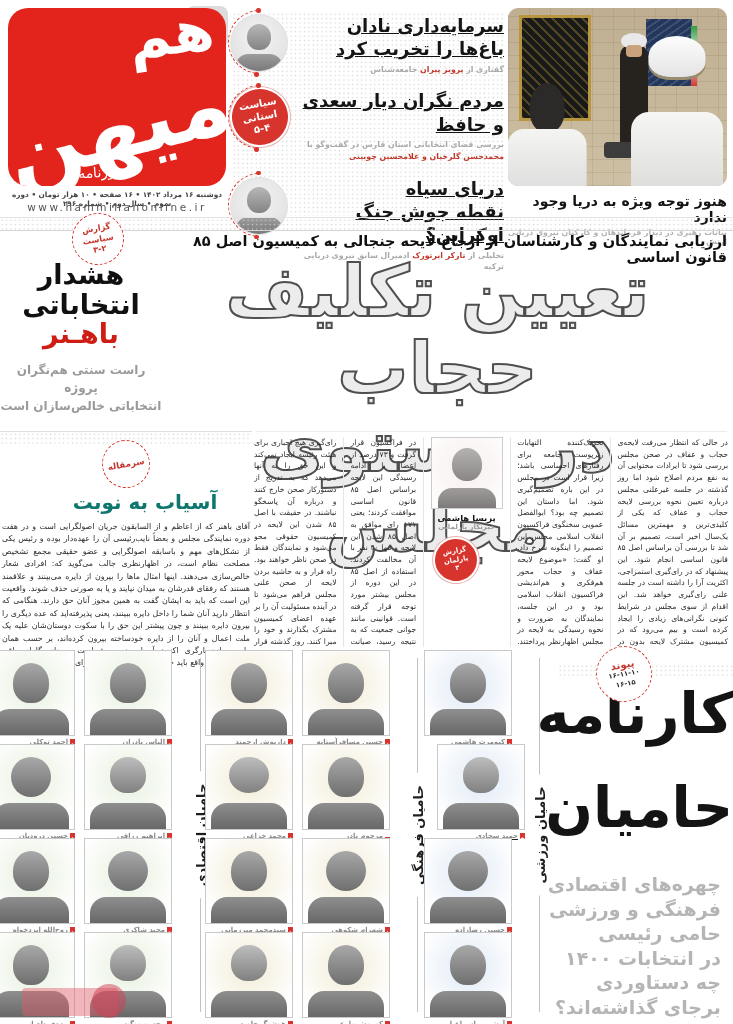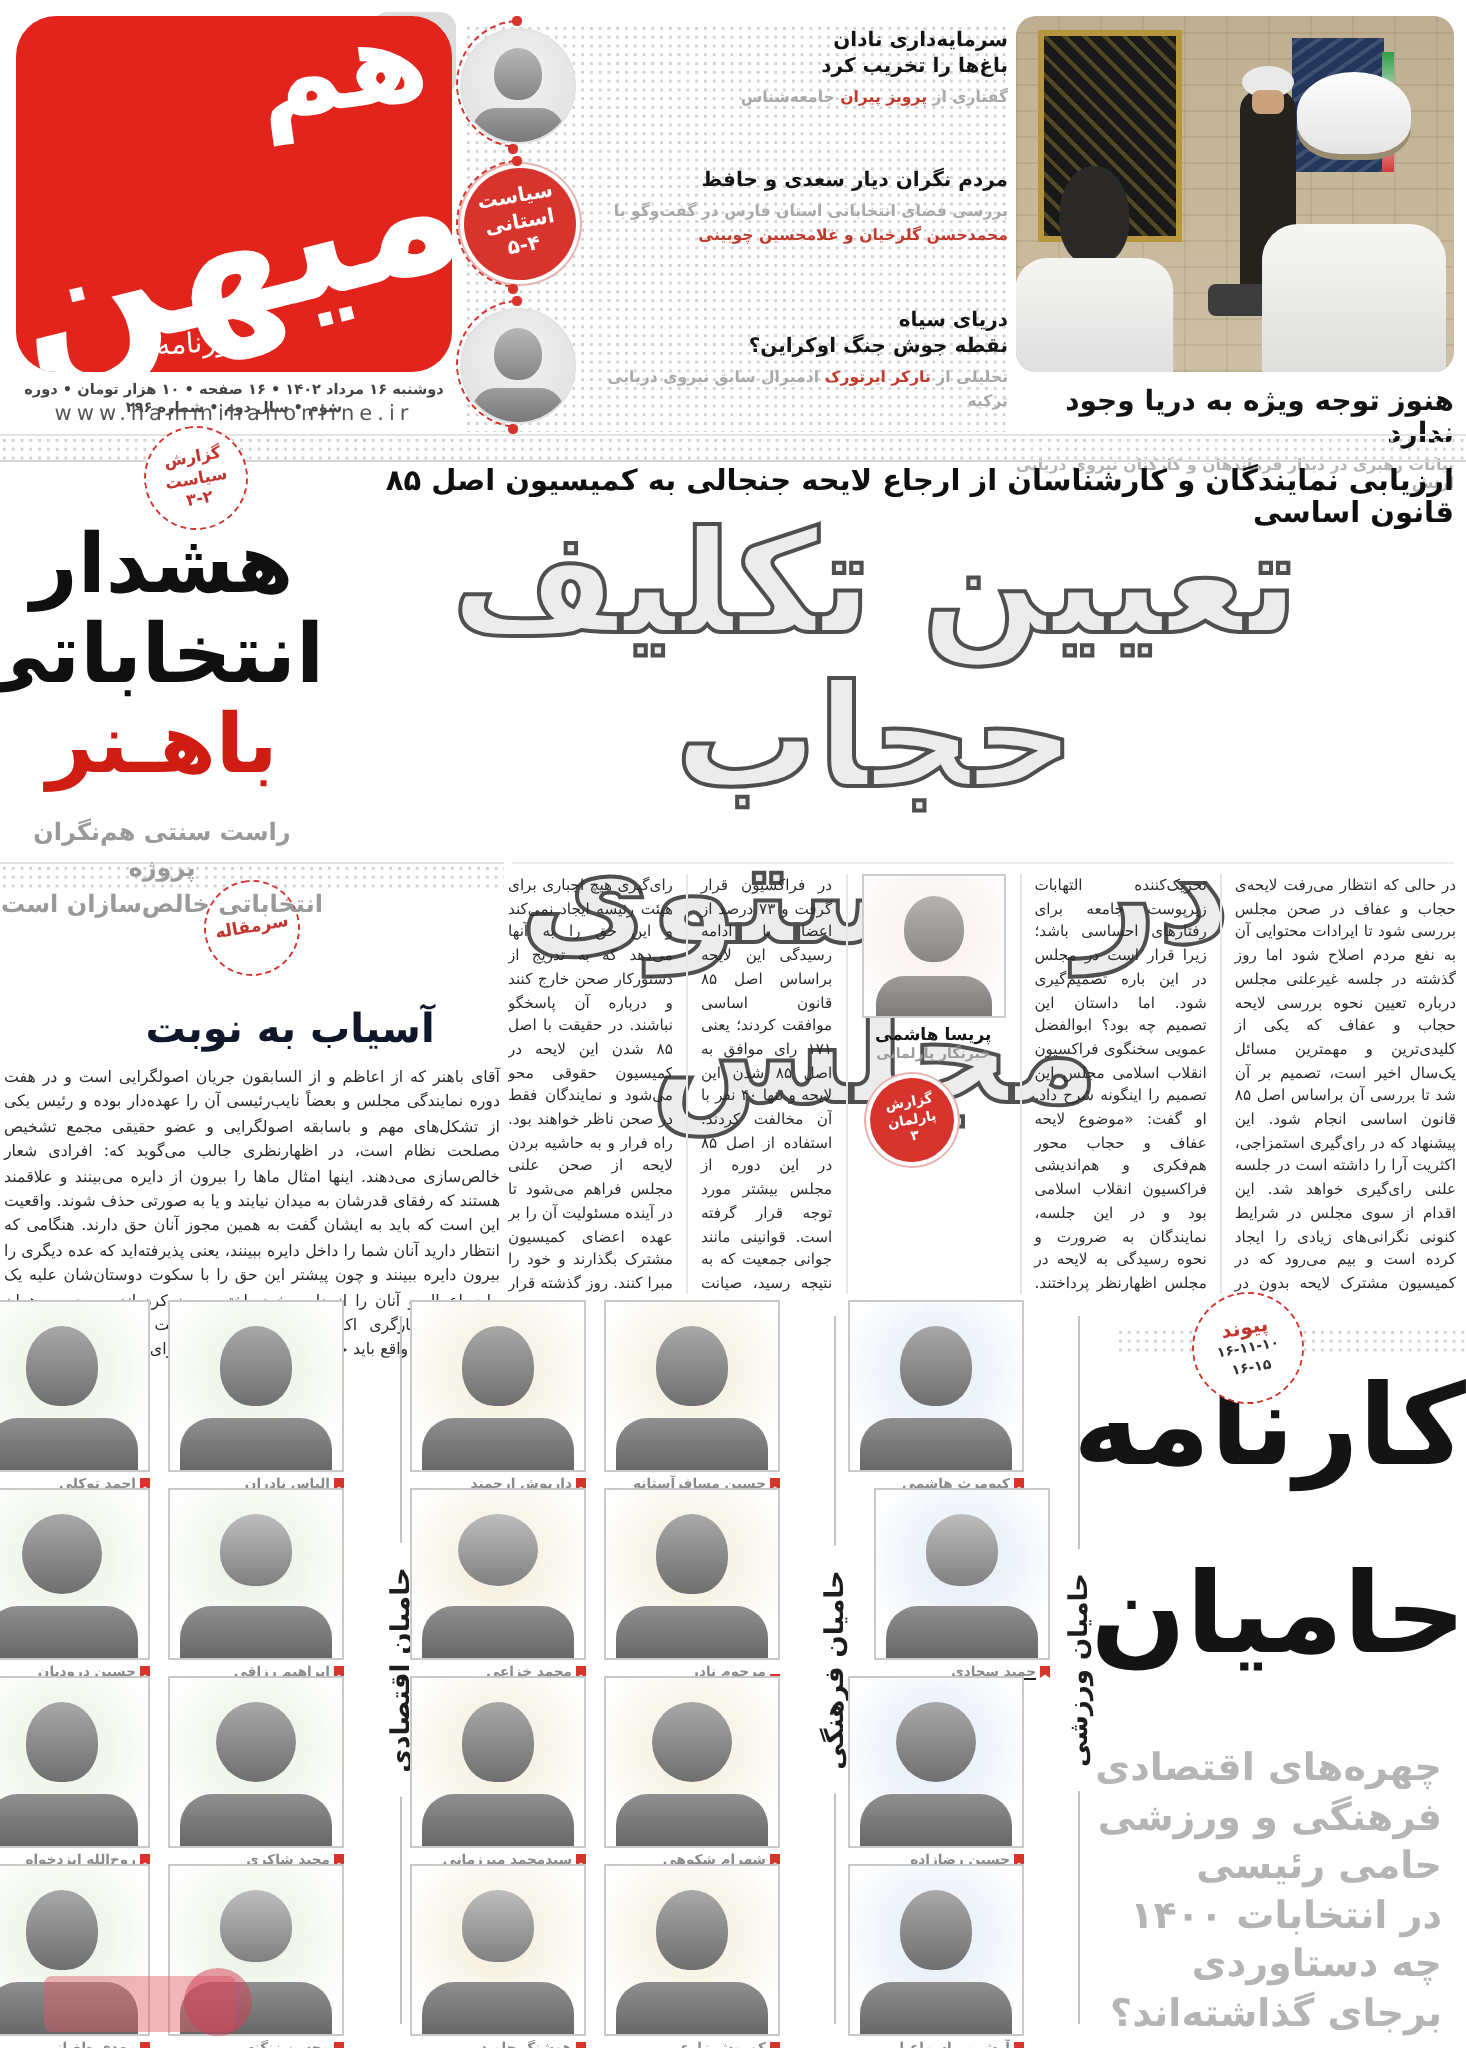--- a/index.html
+++ b/index.html
@@ -13,21 +13,21 @@
   .logo .w-top{position:absolute;top:-8px;right:12px;font-size:58px;font-weight:bold;color:#fff;transform:rotate(-8deg);line-height:1.2;}
   .logo .w-main{position:absolute;bottom:14px;left:-4px;font-size:88px;font-weight:bold;color:#fff;transform:rotate(-14deg);line-height:1;}
   .logo .tagline{position:absolute;bottom:6px;left:70px;font-size:14px;color:#fff;transform:rotate(-4deg);}
   .date-line{position:absolute;top:190px;left:6px;width:222px;font-size:7.3px;font-weight:bold;color:#444;text-align:center;}
   .site-url{position:absolute;top:201px;left:6px;width:222px;font-size:10.5px;color:#555;letter-spacing:2.5px;direction:ltr;text-align:center;}
 
   
   .teasers{position:absolute;top:12px;left:232px;width:272px;height:202px;padding-top:2px;}
   .teaser{display:flex;gap:9px;margin-bottom:14px;align-items:flex-start;}
   .teaser .tx{flex:1;text-align:right;}
-  .t-title{font-size:10px;line-height:1.3;font-weight:bold;color:#151515;}
+  .t-title{font-size:18px;line-height:1.3;font-weight:bold;color:#151515;text-decoration:underline;}
   .t-credit{margin-top:3px;font-size:7.8px;font-weight:bold;color:#a9a9a9;line-height:1.5;}
   .t-credit .nm{color:#c0392b;}
   .tcwrap{flex:0 0 56px;width:56px;height:56px;position:relative;}
   .tcwrap::after{content:"";position:absolute;inset:-4px;border:1.2px dashed #d6342c;border-radius:50%;clip-path:inset(0 52% 0 0);}
   .tcwrap::before{content:"";position:absolute;width:4.5px;height:4.5px;background:#d6342c;border-radius:50%;top:-6px;left:24px;box-shadow:-2px 64px 0 #d6342c;z-index:2;}
   .tcircle{width:56px;height:56px;border-radius:50%;background:radial-gradient(circle at 50% 40%,#f3f3f3,#ddd);position:relative;overflow:hidden;border:1px solid #e2e2e2;}
   .tcircle::before{content:"";position:absolute;left:50%;top:9px;transform:translateX(-50%);width:24px;height:26px;border-radius:50% 50% 46% 46%;background:linear-gradient(#b7b7b7,#848484);}
   .tcircle::after{content:"";position:absolute;bottom:-5px;left:50%;transform:translateX(-50%);width:46px;height:22px;border-radius:12px 12px 0 0;background:linear-gradient(#9d9d9d,#6e6e6e);}
   .badge-red{background:#d6342c;color:#fff;border-radius:50%;display:flex;flex-direction:column;align-items:center;justify-content:center;transform:rotate(-10deg);font-weight:bold;box-shadow:0 0 0 2px #fff,0 0 0 3px #e8b4b1;}
   .badge-red.t2{width:56px;height:56px;font-size:10px;line-height:1.25;}
@@ -57,29 +57,29 @@
 
   
   .kicker{position:absolute;top:233px;right:6px;left:162px;font-size:14.5px;font-weight:bold;color:#101010;text-align:right;}
   .mega{position:absolute;top:254px;right:8px;left:150px;text-align:center;font-weight:bold;color:#ececec;-webkit-text-stroke:2px #4f4f4f;}
   .mega .l1{font-size:71px;line-height:1.08;}
   .mega .l2{font-size:71px;line-height:1.12;word-spacing:16px;}
 
   
   .side{position:absolute;top:212px;left:0;width:162px;text-align:center;z-index:3;}
   .sbadge{position:absolute;top:1px;left:72px;width:50px;height:50px;font-size:8.2px;line-height:1.3;background:#fff;}
-  .s-title{margin-top:48px;font-size:41px;line-height:1.1;font-weight:bold;color:#101010;}
+  .s-title{margin-top:48px;font-size:27px;line-height:1.1;font-weight:bold;color:#101010;}
   .s-accent{color:#cf1d14;}
   .s-sub{margin-top:12px;font-size:12px;line-height:1.5;font-weight:bold;color:#9a9a9a;}
 
   
   .editorial{position:absolute;top:431px;left:0;width:252px;}
   .ed-strip{height:12px;border-top:1px solid #e0e0e0;}
   .ed-badge{width:46px;height:46px;margin:-4px auto 2px;font-size:8.6px;background:#fff;}
-  .ed-title{text-align:center;font-size:20px;font-weight:bold;color:#0f172a;margin:14px 0 7px;padding-left:38px;}
+  .ed-title{text-align:center;font-size:20px;font-weight:bold;color:#0f766e;margin:2px 0 7px;padding-left:38px;}
   .ed-body{font-size:7.9px;line-height:12.4px;text-align:justify;color:#2b2b2b;height:150px;overflow:hidden;padding:0 2px;}
 
   
   .body-topline{position:absolute;top:431px;left:256px;width:471px;border-top:1px solid #ececec;}
   .bodycols{position:absolute;top:437px;left:254px;width:474px;height:210px;display:flex;gap:7px;}
   .bc{font-size:7.6px;line-height:11.7px;text-align:justify;color:#2b2b2b;overflow:hidden;border-left:1px solid #e6e6e6;padding-left:6px;}
   .bc:last-child{border-left:none;padding-left:0;}
   .colA{width:118px;} .colB{width:92px;} .cardcol{width:78px;border-left:1px solid #e6e6e6;padding-left:6px;overflow:visible;} .colC{width:70px;} .colD{width:88px;}
   .rphoto{width:70px;height:70px;border:1px solid #ccc;margin:0 auto;position:relative;overflow:hidden;background:radial-gradient(circle at 50% 42%,#f8eeee,#fff);}
   .rphoto::before{content:"";position:absolute;left:50%;top:10px;transform:translateX(-50%);width:30px;height:33px;border-radius:50% 50% 46% 46%;background:linear-gradient(#b5b2b2,#8a8686);}

